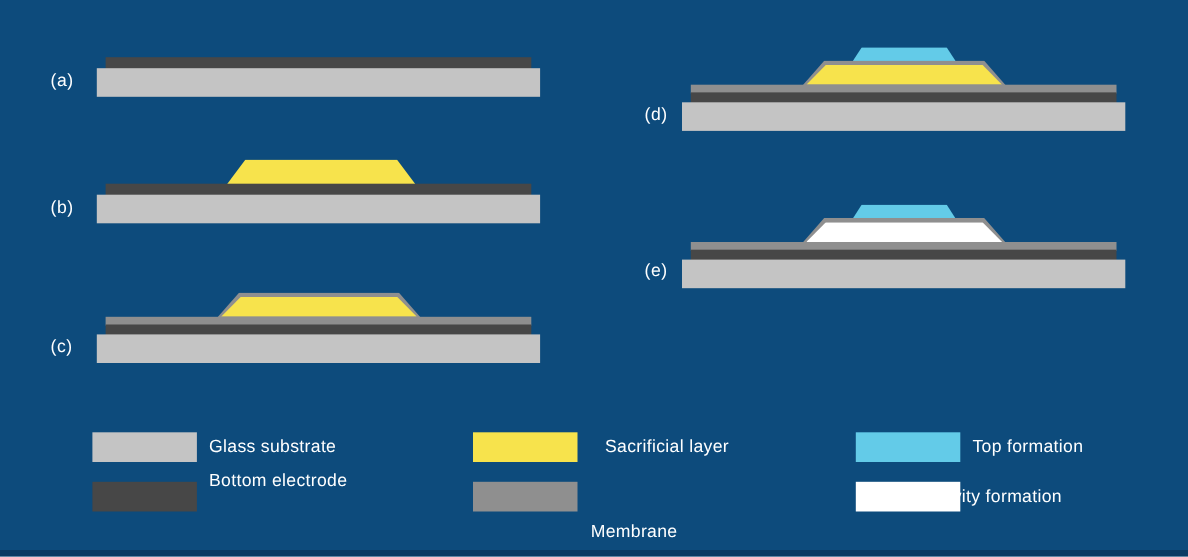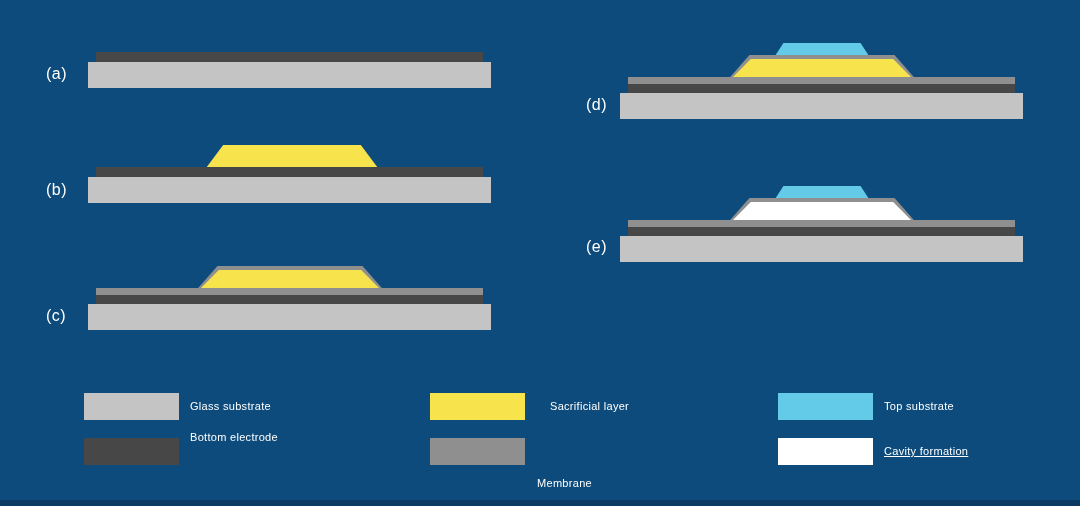--- a/index.html
+++ b/index.html
@@ -25,21 +25,21 @@
     color: #ffffff;
     font-size: 16px;
     letter-spacing: 0.5px;
   }
   .step-group {
     position: absolute;
   }
   .legend-label {
     position: absolute;
     color: #ffffff;
-    font-size: 11px;
+    font-size: 16px;
     letter-spacing: 0.3px;
     line-height: 27px;
   }
   .legend-swatch {
     position: absolute;
     width: 95px;
     height: 27px;
   }
 </style>
 </head>
@@ -97,22 +97,22 @@
     <div class="legend-swatch" style="left: 84px; top: 438px; background: rgb(71, 71, 71);"></div>
     <span class="legend-label" style="left:190px; top:424px;">Bottom electrode</span>
 
     <div class="legend-swatch" style="left: 430px; top: 393px; background: rgb(247, 227, 76);"></div>
     <span class="legend-label" style="left:550px; top:393px;">Sacrificial layer</span>
 
     <div class="legend-swatch" style="left: 430px; top: 438px; background: rgb(143, 143, 143);"></div>
     <span class="legend-label" style="left:537px; top:438px;margin-top:32px;">Membrane</span>
 
     <div class="legend-swatch" style="left: 778px; top: 393px; background: rgb(99, 203, 232);"></div>
-    <span class="legend-label" style="left:884px; top:393px;">Top substrate</span>
+    <span class="legend-label" style="left:884px; top:393px;">Top formation</span>
 
     <div class="legend-swatch" style="left: 778px; top: 438px; background: rgb(255, 255, 255);"></div>
-    <span class="legend-label" style="left:884px; top:438px;text-decoration:underline;">Cavity formation</span>
+    <span class="legend-label" style="left:845px; top:438px;">Cavity formation</span>
 
   </div>
 
   <div class="layer" style="left: 0px; top: 500px; width: 1080px; height: 6px; background: rgb(10, 58, 99);"></div>
 
 </div>
 
 </body></html>

